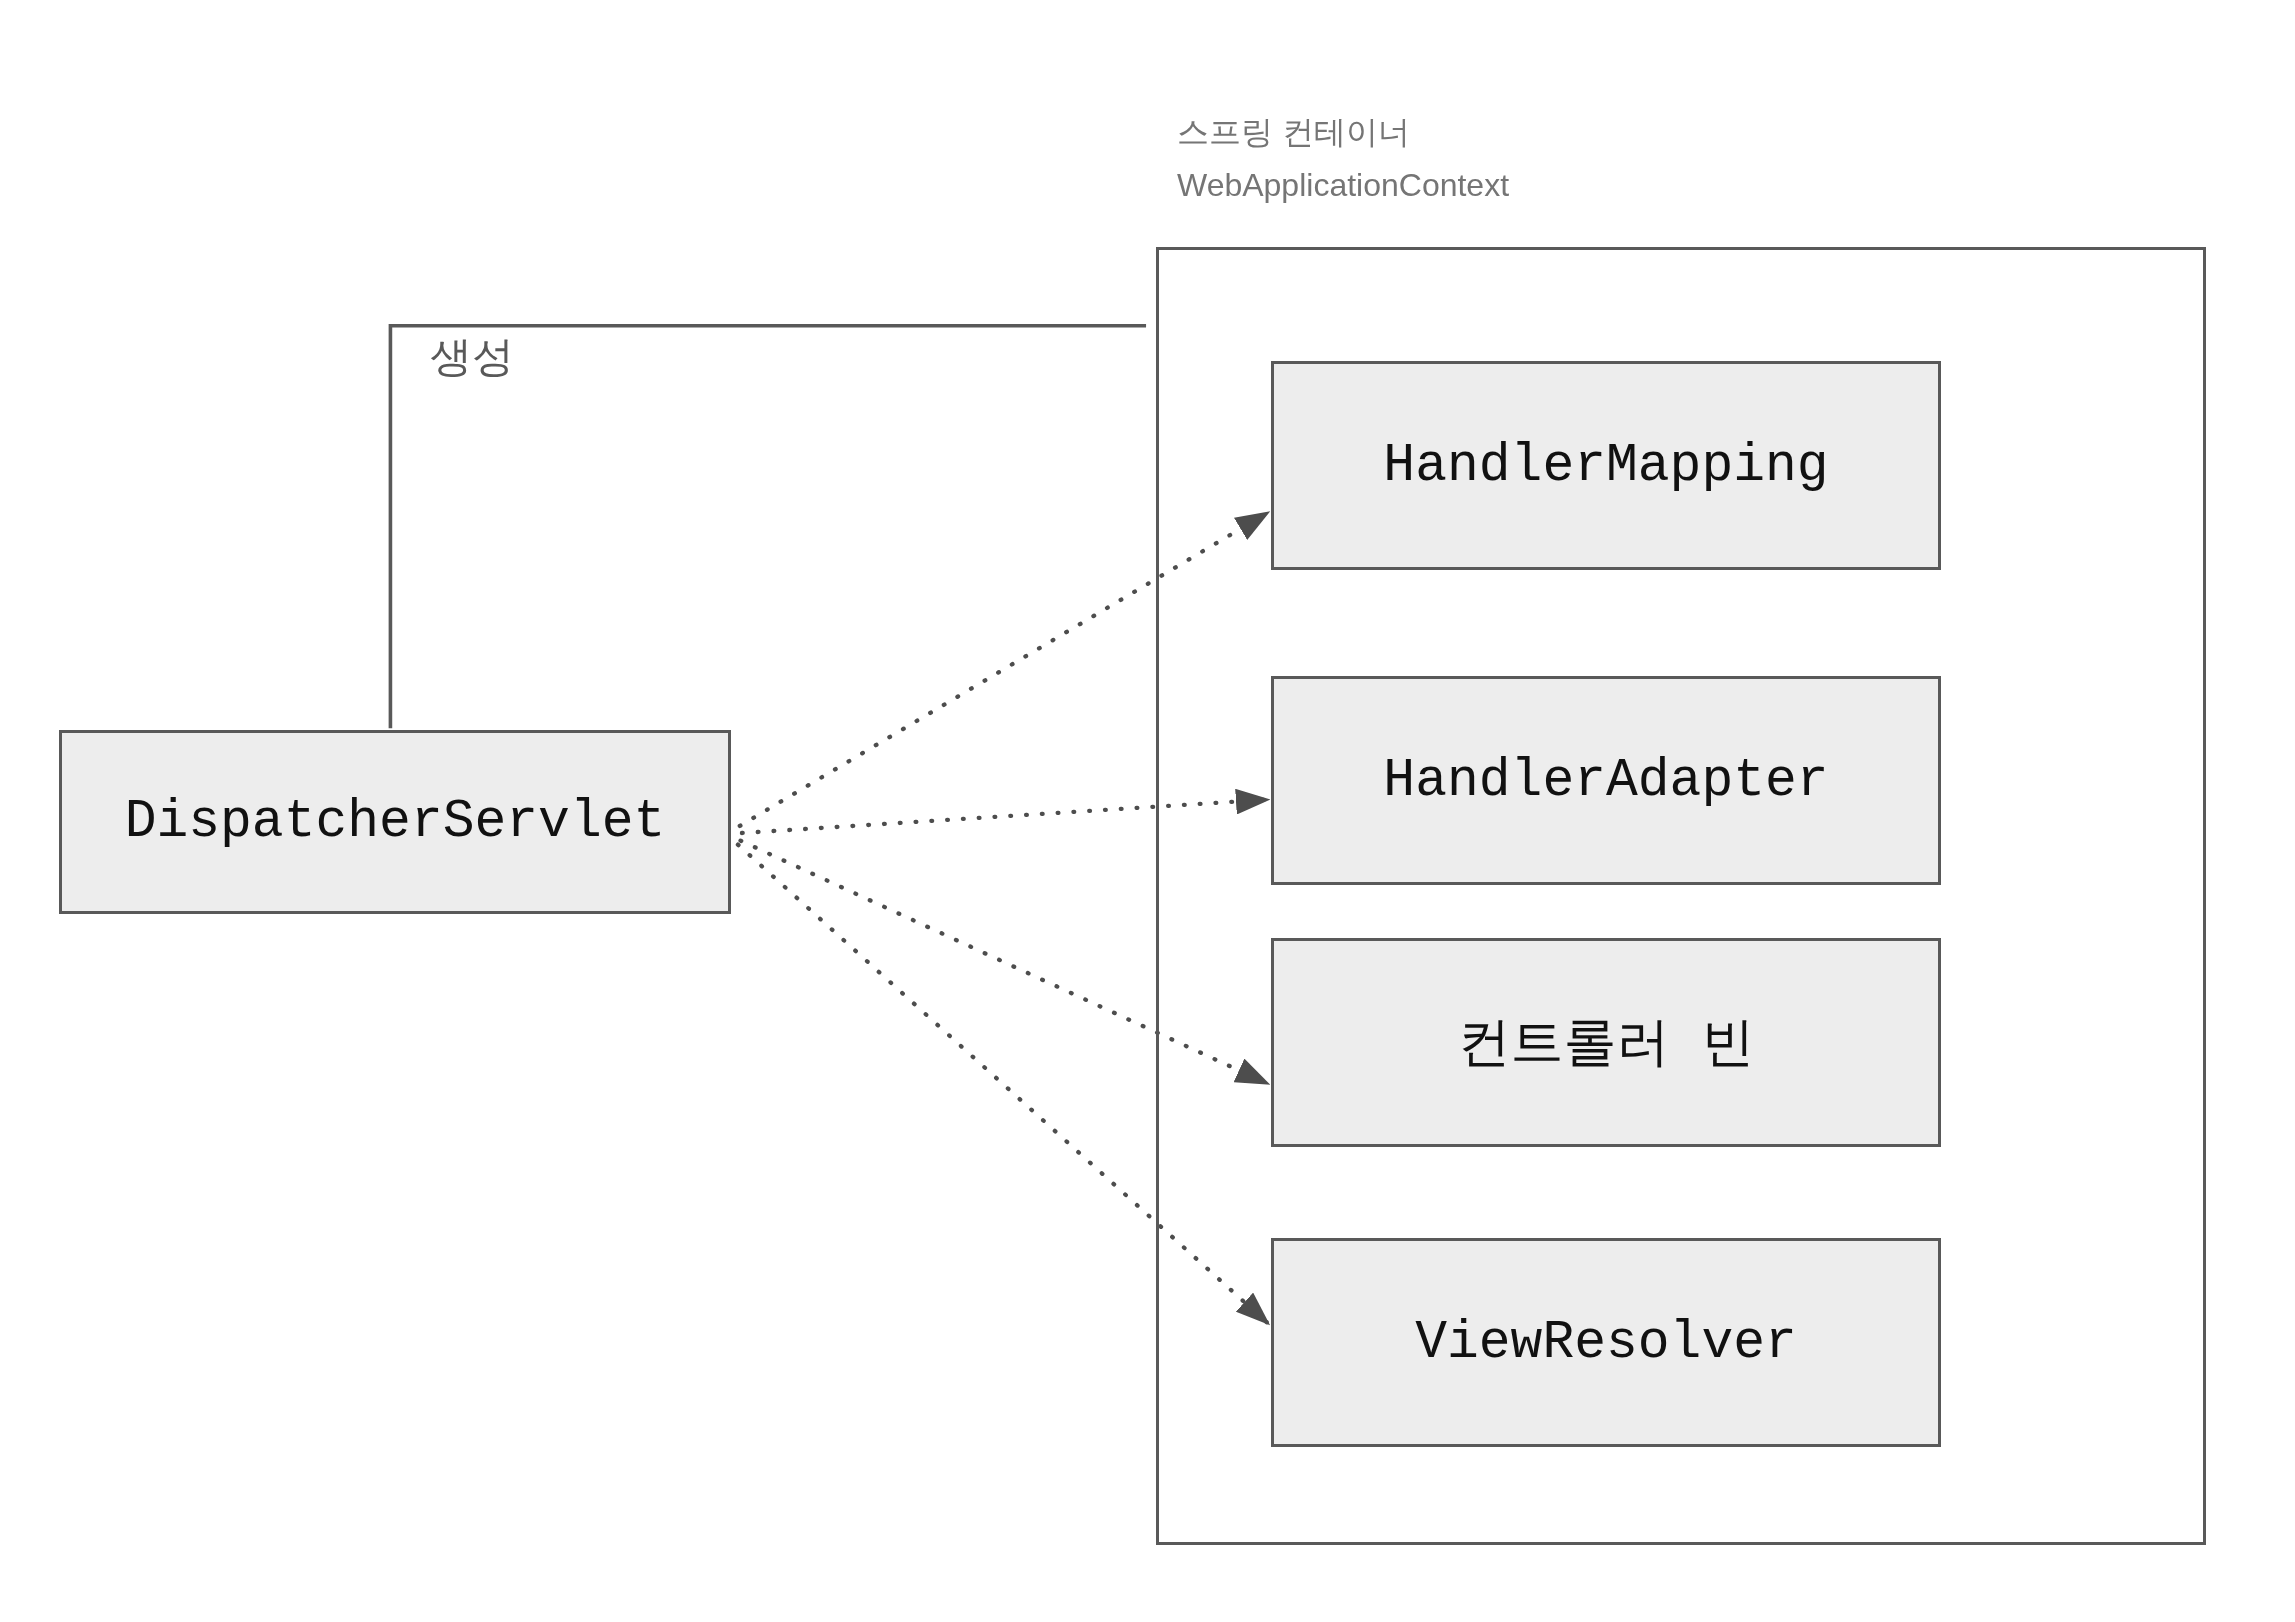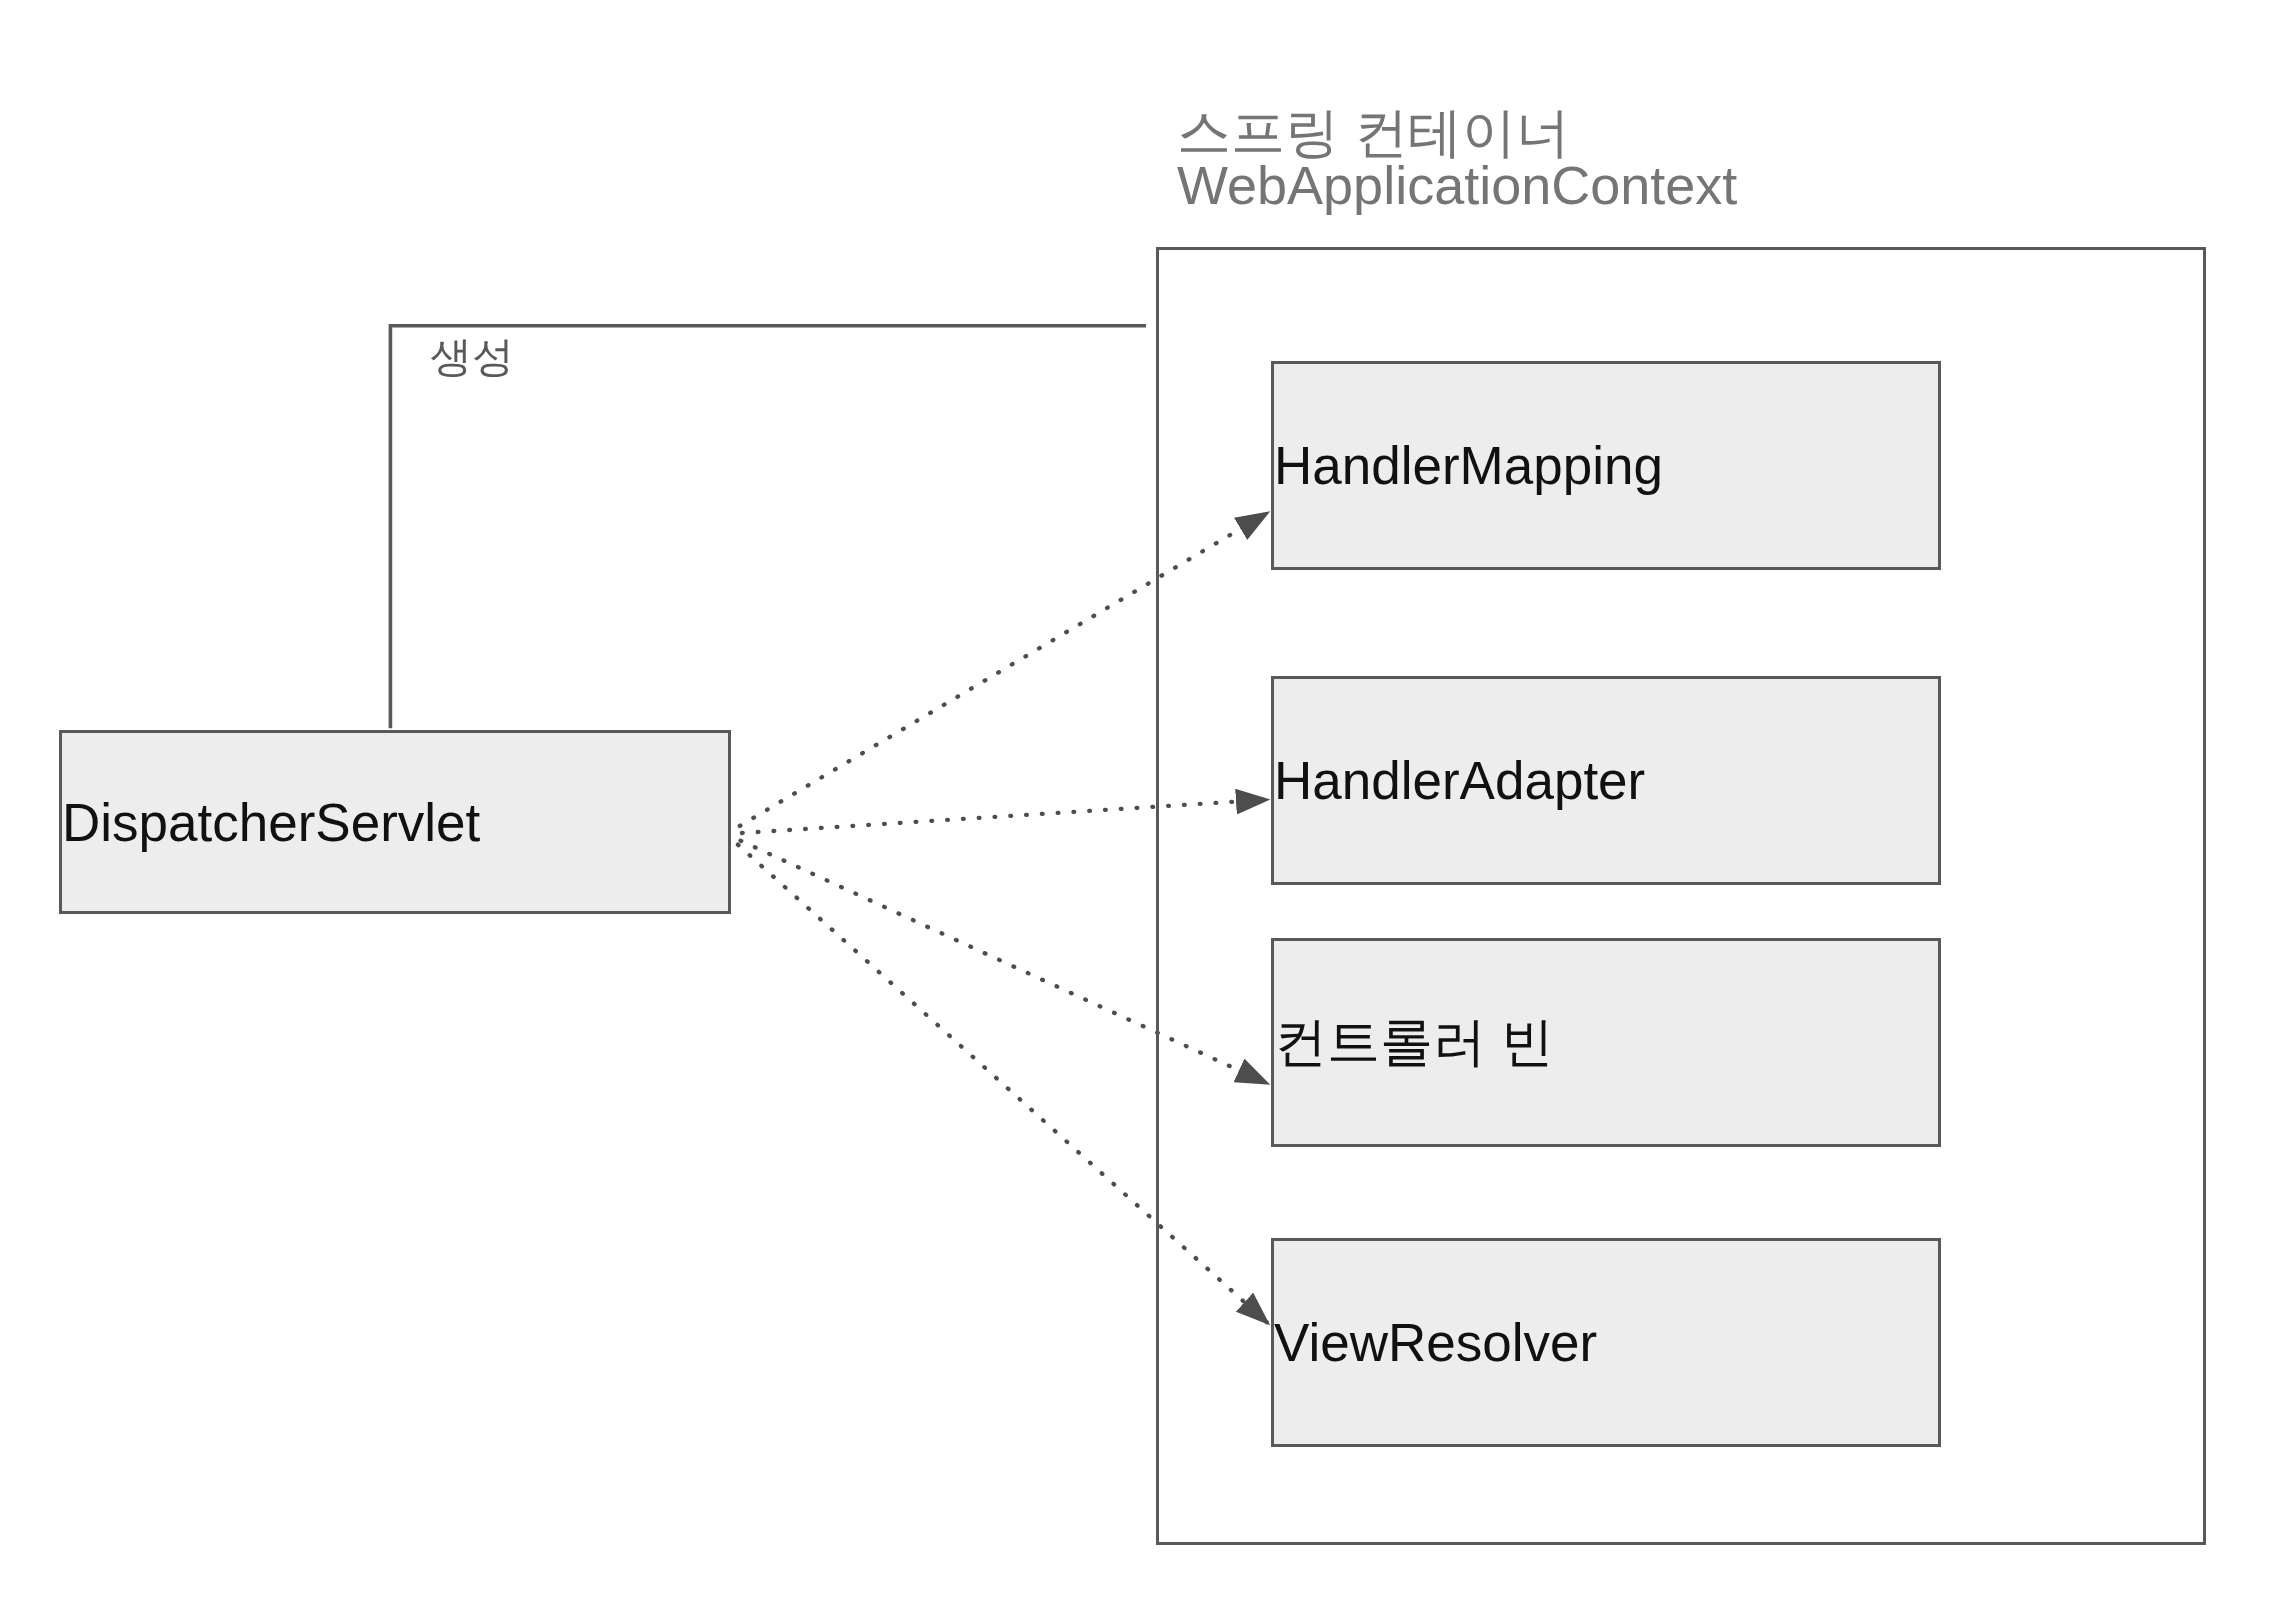--- a/index.html
+++ b/index.html
@@ -23,24 +23,26 @@
     height: 1622px;
     pointer-events: none;
   }
   .node {
     position: absolute;
     box-sizing: border-box;
     background: #ededed;
     border: 3.6px solid #595959;
     display: flex;
     align-items: center;
+    justify-content: center;
     color: #111111;
     font-size: 53px;
     letter-spacing: 0px;
     white-space: nowrap;
+    font-family: Liberation Mono, monospace;
   }
   .container-rect {
     position: absolute;
     box-sizing: border-box;
     left: 1156px;
     top: 247px;
     width: 1050px;
     height: 1298px;
     border: 3.6px solid #595959;
     background: transparent;
@@ -58,21 +60,21 @@
   }
   .bean-0 { top: 361px; }
   .bean-1 { top: 640px; margin-top: 36px; }
   .bean-2 { top: 938px; }
   .bean-3 { top: 1226px; margin-top: 12px; }
   .container-caption {
     position: absolute;
     left: 1177px;
     top: 106px;
     color: #757575;
-    font-size: 54px;
+    font-size: 32px;
     line-height: 53px;
     white-space: nowrap;
   }
   .creation-caption {
     position: absolute;
     left: 430px;
     top: 334px;
     color: #595959;
     font-size: 42px;
     line-height: 46px;

